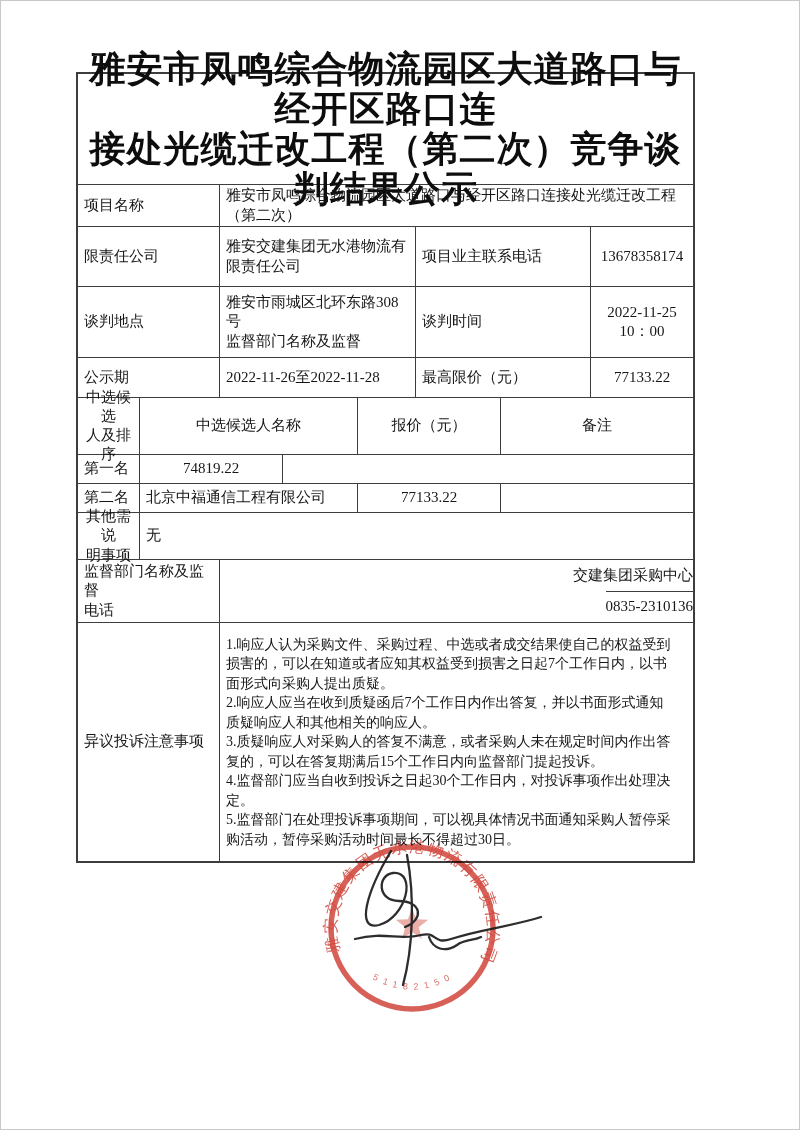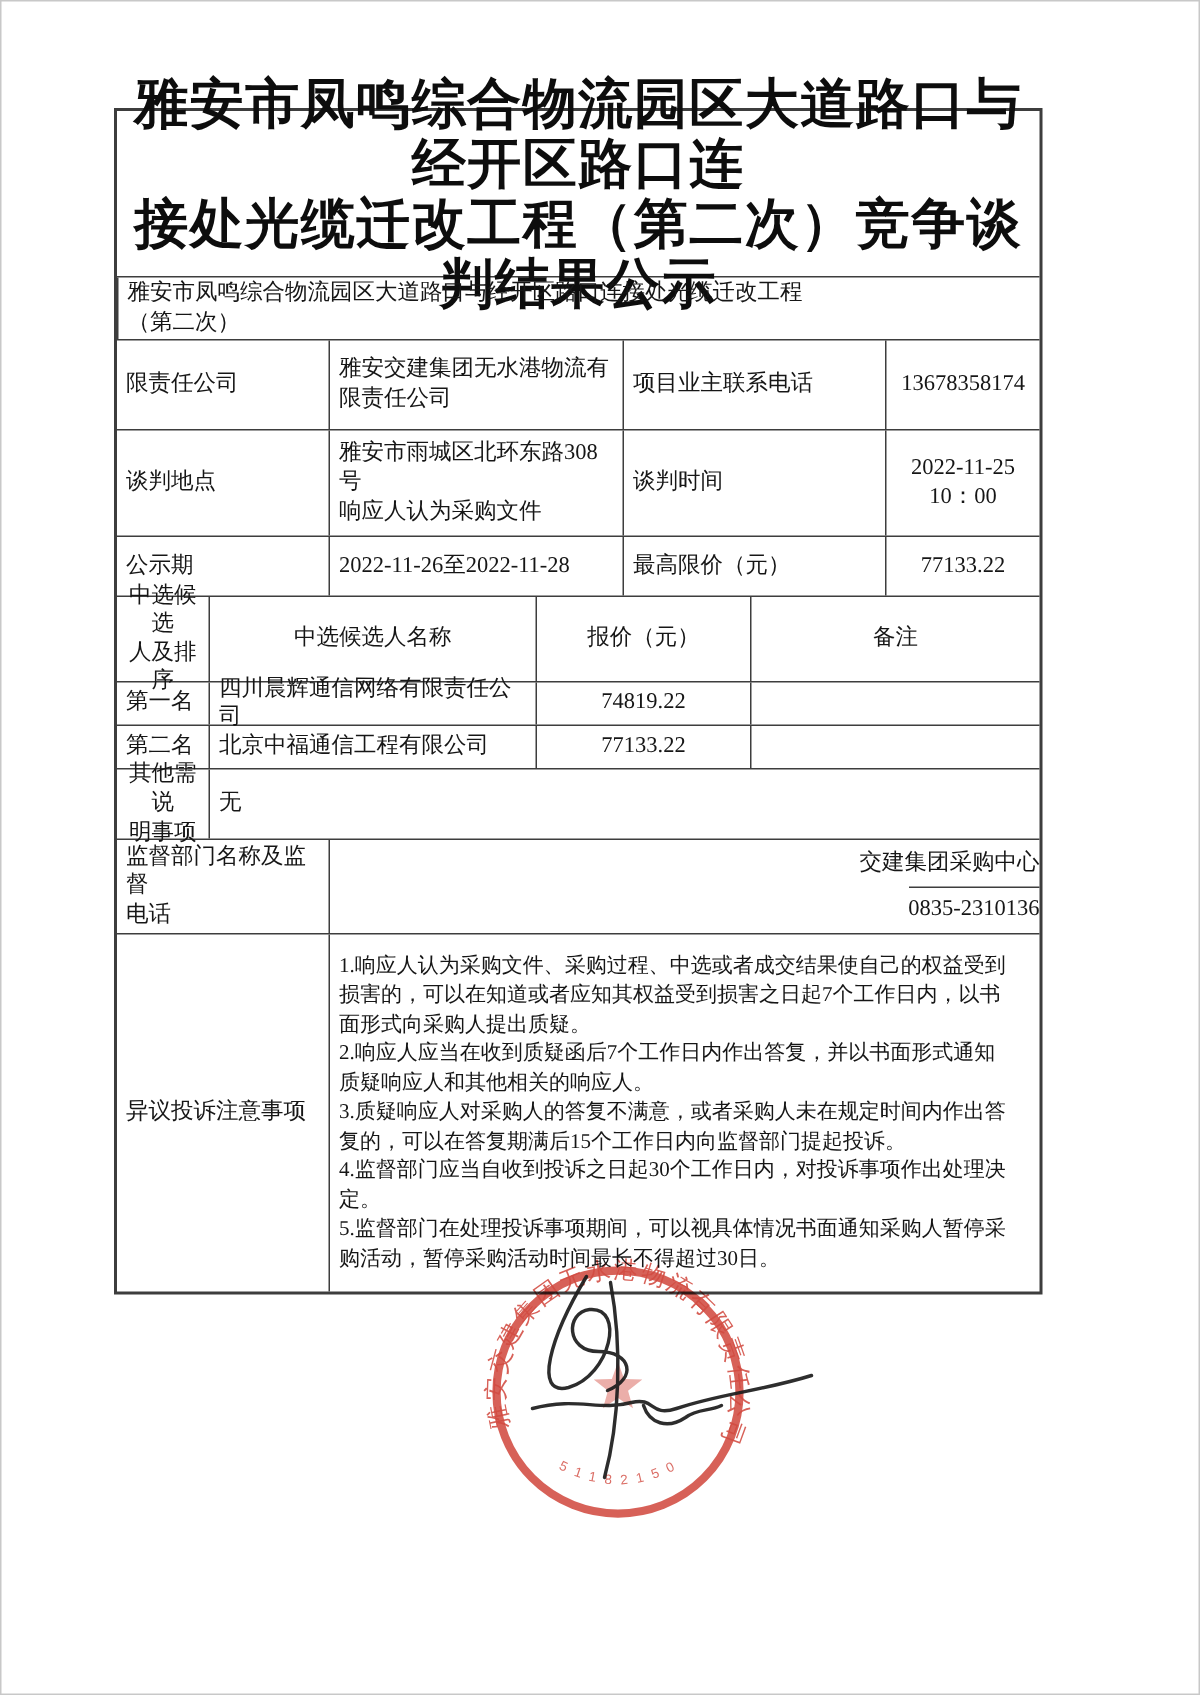--- a/index.html
+++ b/index.html
@@ -42,36 +42,37 @@
 
 <div class="page">
   <div class="doc">
 
     <div class="row first rh-title">
       <div class="cell nb grow center title-cell preline">雅安市凤鸣综合物流园区大道路口与经开区路口连
 接处光缆迁改工程（第二次）竞争谈判结果公示</div>
     </div>
 
     <div class="row rh-a">
+      <div class="cell nb w141">项目名称</div>
       <div class="cell grow preline">雅安市凤鸣综合物流园区大道路口与经开区路口连接处光缆迁改工程
 （第二次）</div>
     </div>
 
     <div class="row rh-b">
       <div class="cell nb w141">限责任公司</div>
       <div class="cell w196 preline">雅安交建集团无水港物流有
 限责任公司</div>
       <div class="cell w175">项目业主联系电话</div>
       <div class="cell grow center">13678358174</div>
     </div>
 
     <div class="row rh-c">
       <div class="cell nb w141">谈判地点</div>
       <div class="cell w196 preline">雅安市雨城区北环东路308号
-响应人认为采购文件</div>
+监督部门名称及监督</div>
       <div class="cell w175">谈判时间</div>
       <div class="cell grow center preline">2022-11-25
 10：00</div>
     </div>
 
     <div class="row rh-d">
       <div class="cell nb w141">公示期</div>
       <div class="cell w196">2022-11-26至2022-11-28</div>
       <div class="cell w175">最高限价（元）</div>
       <div class="cell grow center">77133.22</div>
@@ -80,21 +81,20 @@
     <div class="row rh-e">
       <div class="cell nb w61 center preline">中选候选
 人及排序</div>
       <div class="cell w218 center">中选候选人名称</div>
       <div class="cell w143 center">报价（元）</div>
       <div class="cell grow center">备注</div>
     </div>
 
     <div class="row rh-f">
       <div class="cell nb w61">第一名</div>
-      <div class="cell w218">四川晨辉通信网络有限责任公司</div>
       <div class="cell w143 center">74819.22</div>
       <div class="cell grow"></div>
     </div>
 
     <div class="row rh-g">
       <div class="cell nb w61">第二名</div>
       <div class="cell w218">北京中福通信工程有限公司</div>
       <div class="cell w143 center">77133.22</div>
       <div class="cell grow"></div>
     </div>

